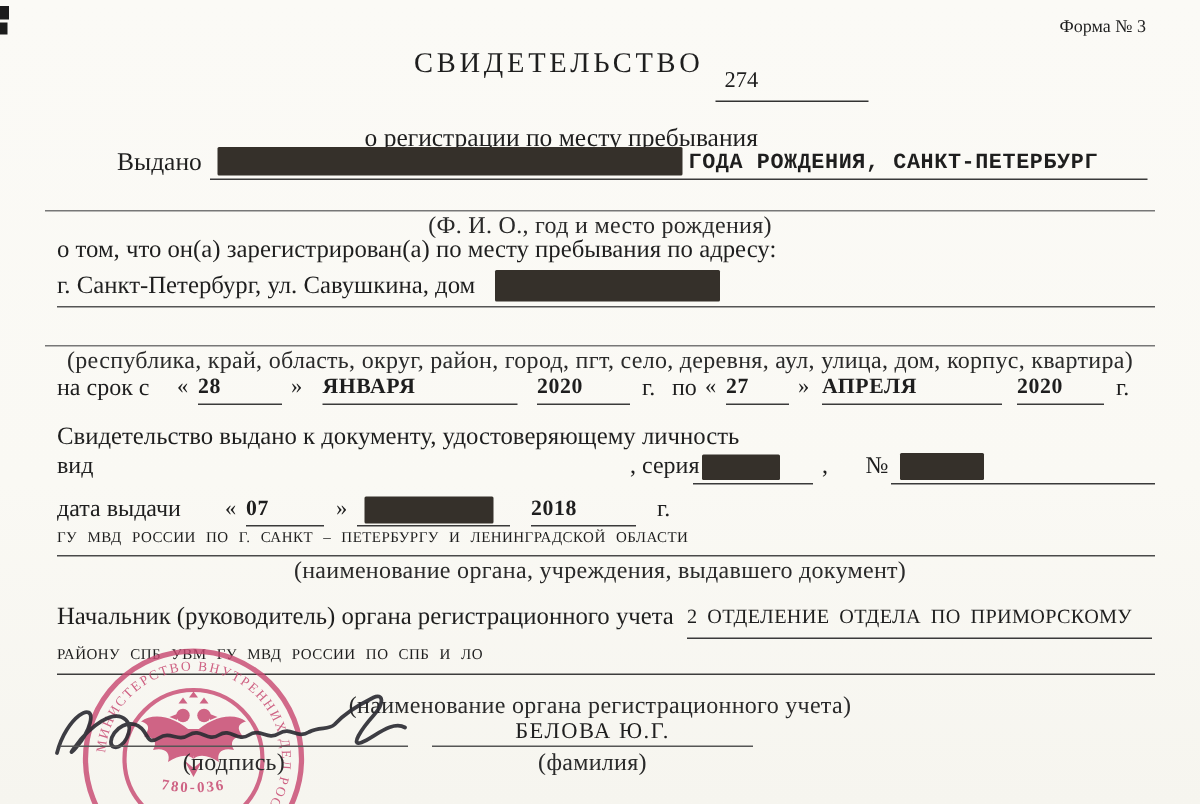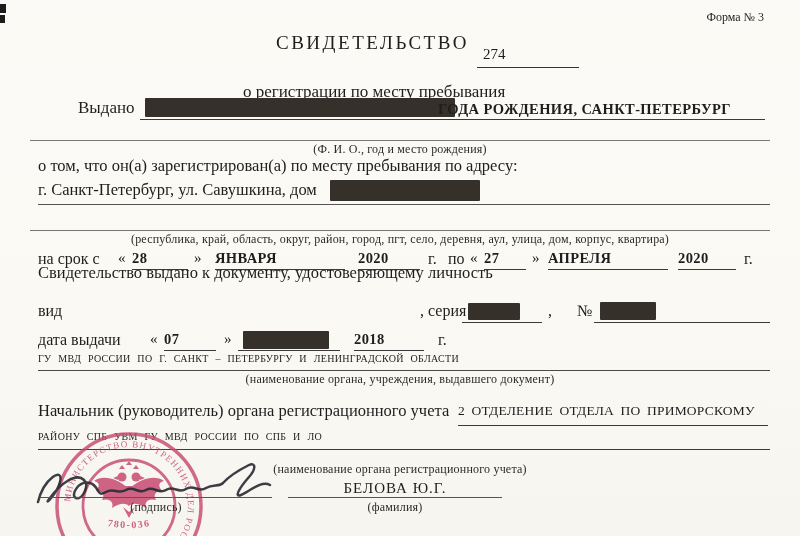--- a/index.html
+++ b/index.html
@@ -3,21 +3,21 @@
 <meta charset="utf-8">
 <style>
   html,body{margin:0;padding:0;background:#e9e8e4;}
   .page{
     position:relative; width:800px; height:536px; overflow:hidden;
     background:linear-gradient(180deg,#fbfaf6 0%,#faf9f4 60%,#f6f5ef 100%);
     font-family:"Liberation Serif","DejaVu Serif",serif;
     color:#1e1e1e;
   }
   .abs{position:absolute;}
-  .cap{font-size:12px; color:#2a2a2a; letter-spacing:0.2px;}
+  .cap{font-size:16px; color:#2a2a2a; letter-spacing:0.2px;}
   .center{text-align:center;}
   .rule{position:absolute; border-top:1px solid #777; height:0;}
   .rule-dark{position:absolute; border-top:1.5px solid #3c3c3c; height:0;}
   .seg{position:absolute; display:inline-block; border-bottom:1.5px solid #3a3a3a; }
   .bv{font-weight:bold; font-size:14.5px; letter-spacing:0.4px;}
   .redact{position:absolute; background:#35302a; border-radius:1px;}
   .caps-sm{font-size:13.5px; letter-spacing:0.2px;}
   .caps-md{font-size:10px; letter-spacing:0.3px; word-spacing:4px;}
   .body-t{font-size:16.5px;}
   .quote{font-size:15px;}
@@ -34,21 +34,21 @@
 
   <div class="abs" style="top:10px;right:36px;font-size:12px;">Форма № 3</div>
 
   <div class="abs" style="top:32px;left:248px;font-size:19px;letter-spacing:2.5px;margin-left:28px;">СВИДЕТЕЛЬСТВО</div>
   <div class="abs" style="top:46px;left:477px;width:96px;height:21px;border-bottom:1.5px solid #333;padding-left:6px;font-size:15px;">274</div>
   <div class="abs" style="top:82px;left:243px;font-size:17px;">о регистрации по месту пребывания</div>
 
   <div class="abs body-t" style="top:98px;left:78px;font-size:17px;">Выдано</div>
   <div class="abs" style="top:99px;left:140px;width:625px;height:20px;border-bottom:1.5px solid #3a3a3a;"></div>
   <div class="redact" style="top:98px;left:145px;width:310px;height:19px;"></div>
-  <div class="abs bv" style="top:101px;left:438px;">ГОДА РОЖДЕНИЯ, САНКТ-ПЕТЕРБУРГ</div>
+  <div class="abs bv" style="top:101px;left:459px;font-family:Liberation Mono, monospace;">ГОДА РОЖДЕНИЯ, САНКТ-ПЕТЕРБУРГ</div>
 
   <div class="rule" style="top:140px;left:30px;width:740px;"></div>
   <div class="abs cap center" style="top:142px;left:0;width:800px;">(Ф. И. О., год и место рождения)</div>
 
   <div class="abs body-t" style="top:156px;left:38px;">о том, что он(а) зарегистрирован(а) по месту пребывания по адресу:</div>
 
   <div class="abs body-t" style="top:180px;left:38px;">г. Санкт-Петербург, ул. Савушкина, дом</div>
   <div class="abs" style="top:182px;left:38px;width:732px;height:22px;border-bottom:1px solid #555;"></div>
   <div class="redact" style="top:180px;left:330px;width:150px;height:21px;"></div>
 
@@ -65,21 +65,21 @@
     <span class="abs" style="left:428px;">г.</span>
     <span class="abs" style="left:448px;">по</span>
     <span class="abs quote" style="left:470px;">«</span>
     <span class="seg bv" style="left:484px;width:42px;height:19px;">27</span>
     <span class="abs quote" style="left:532px;">»</span>
     <span class="seg bv" style="left:548px;width:120px;height:19px;">АПРЕЛЯ</span>
     <span class="seg bv" style="left:678px;width:58px;height:19px;">2020</span>
     <span class="abs" style="left:744px;">г.</span>
   </div>
 
-  <div class="abs body-t" style="top:263px;left:38px;text-align:right;">Свидетельство выдано к документу, удостоверяющему личность</div>
+  <div class="abs body-t" style="top:281px;left:38px;text-align:right;">Свидетельство выдано к документу, удостоверяющему личность</div>
 
   <div class="abs" style="top:302px;left:0;width:677px;height:24px;font-size:16px;">
     <span class="abs" style="left:38px;">вид</span>
     <span class="abs" style="left:420px;">, серия</span>
     <span class="seg" style="left:462px;width:80px;height:20px;border-bottom-width:1px;"></span>
     <span class="redact" style="left:468px;top:1px;width:52px;height:17px;"></span>
     <span class="abs" style="left:548px;">,</span>
     <span class="abs" style="left:577px;">№</span>
     <span class="seg" style="left:594px;width:176px;height:20px;border-bottom-width:1px;"></span>
     <span class="redact" style="left:600px;top:0;width:56px;height:18px;"></span>

